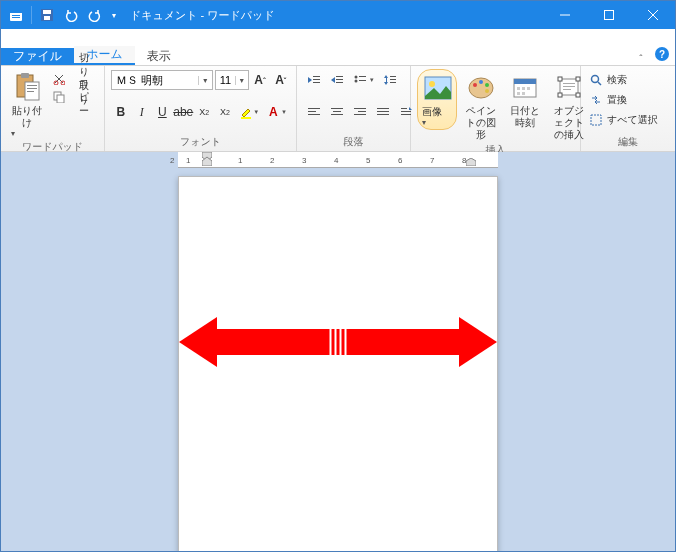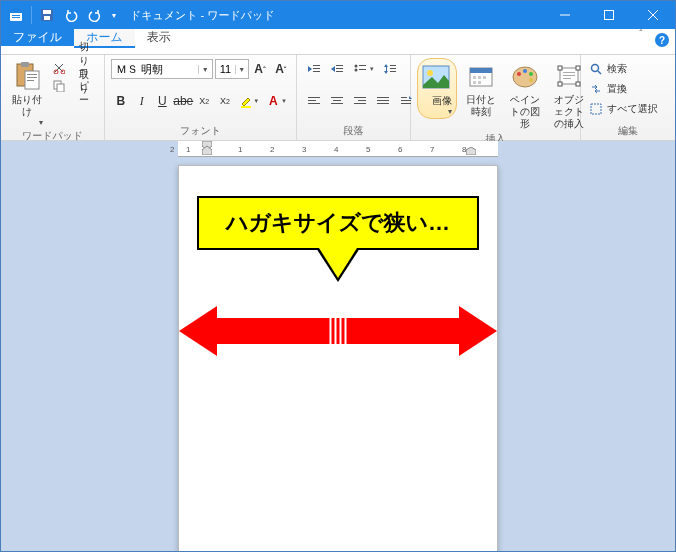--- a/index.html
+++ b/index.html
@@ -10,36 +10,36 @@
   .qat { display: flex; align-items: center; gap: 2px; padding: 0 4px; }
   .qat-btn { width: 22px; height: 22px; display: flex; align-items: center; justify-content: center; color: #fff; }
   .qat-sep { width: 1px; height: 18px; background: rgba(255,255,255,0.25); margin: 0 2px; }
   .qat-drop { width: 12px; display:flex; align-items:center; justify-content:center; color:#fff; font-size:8px;}
   .title-text { margin-left: 6px; flex: 1; }
   .win-controls { display: flex; }
   .win-btn { width: 44px; height: 28px; display: flex; align-items: center; justify-content: center; color: #fff; }
   .win-btn svg { stroke: #fff; stroke-width: 1; fill: none; }
 
   
-  .tabs-row { height: 26px; background: #fff; display: flex; align-items: flex-start; border-bottom: 1px solid #d4d4d4; }
+  .tabs-row { height: 37px; background: #fff; display: flex; align-items: flex-end; border-bottom: 1px solid #d4d4d4; }
   .file-tab { background: #1e85e6; color: #fff; font-size: 12px; padding: 0 12px; display: flex; align-items: center; }
   .tab { font-size: 12px; color: #444; padding: 0 12px; display: flex; align-items: center; }
   .tab.active { color: #1e85e6; border-bottom: 2px solid #1e85e6; background:#f7f7f7; }
   .tabs-spacer { flex: 1; }
   .ribbon-min { width:20px; display:flex; align-items:center; justify-content:center; color:#666; font-size:10px;}
   .help-btn { width: 22px; height: 22px; display:flex; align-items:center; justify-content:center; margin-right:2px;}
   .help-circle { width:14px; height:14px; border-radius:50%; background:#1e85e6; color:#fff; font-size:10px; font-weight:bold; display:flex; align-items:center; justify-content:center;}
 
   
   .ribbon { height: 86px; background: linear-gradient(#fdfdfd,#f1f1f1); border-bottom: 1px solid #d4d4d4; display: flex; }
   .group { border-right: 1px solid #d9d9d9; padding: 3px 6px 0 6px; display: flex; flex-direction: column; }
   .group-body { flex: 1; display: flex; align-items: flex-start; gap: 4px; }
   .group-label { font-size: 10px; color: #666; text-align: center; height: 16px; line-height:14px; }
 
-  .big-btn { display: flex; flex-direction: column; align-items: flex-end; justify-content: flex-start; padding: 2px 4px; min-width: 40px; }
+  .big-btn { display: flex; flex-direction: column; align-items: flex-start; justify-content: flex-start; padding: 2px 4px; min-width: 40px; }
   .big-btn .lbl { font-size: 10px; color: #333; text-align:center; line-height:12px; margin-top:2px;}
   .big-icon { width: 32px; height: 32px; display:flex; align-items:center; justify-content:center; }
   .drop-caret { font-size:8px; color:#555; }
 
   .stack { display: flex; flex-direction: column; gap: 2px; }
   .mini-btn { font-size: 10px; color: #333; display: flex; align-items: center; gap: 14px; height:16px; padding:0 2px;}
   .mini-icon { width:14px; height:14px; display:flex; align-items:center; justify-content:center; }
 
   .font-row1 { display:flex; align-items:center; gap:2px; height:22px;}
   .combo { border:1px solid #b5b5b5; background:#fff; font-size:11px; height:20px; display:flex; align-items:center; }
@@ -325,43 +325,43 @@
               <rect x="1" y="1" width="26" height="22" fill="#bde0ff" stroke="#5a8ac0"></rect>
               <circle cx="8" cy="8" r="3" fill="#ffd94a"></circle>
               <path d="M1 20 L10 12 L16 18 L22 10 L27 16 L27 23 L1 23 Z" fill="#3c8f3c"></path>
             </svg>
           </div>
         <div class="lbl">画像</div>
         <div class="drop-caret">▾</div>
       </div>
       <div class="big-btn">
         <div class="big-icon">
+            <svg width="28" height="24">
+              <ellipse cx="14" cy="13" rx="12" ry="10" fill="#e8c58f" stroke="#aa8855"></ellipse>
+              <circle cx="8" cy="10" r="2" fill="#e04040"></circle>
+              <circle cx="14" cy="7" r="2" fill="#4080e0"></circle>
+              <circle cx="20" cy="10" r="2" fill="#40c040"></circle>
+              <circle cx="20" cy="16" r="2" fill="#e0c040"></circle>
+            </svg>
+          </div>
+        <div class="lbl">ペイントの図形</div>
+      </div>
+      <div class="big-btn">
+        <div class="big-icon">
             <svg width="26" height="24">
               <rect x="2" y="4" width="22" height="18" fill="#fff" stroke="#888"></rect>
               <rect x="2" y="4" width="22" height="5" fill="#4a80c0"></rect>
               <rect x="5" y="12" width="3" height="3" fill="#ccc"></rect>
               <rect x="10" y="12" width="3" height="3" fill="#ccc"></rect>
               <rect x="15" y="12" width="3" height="3" fill="#ccc"></rect>
               <rect x="5" y="17" width="3" height="3" fill="#ccc"></rect>
               <rect x="10" y="17" width="3" height="3" fill="#ccc"></rect>
             </svg>
           </div>
         <div class="lbl">日付と時刻</div>
-      </div>
-      <div class="big-btn">
-        <div class="big-icon">
-            <svg width="28" height="24">
-              <ellipse cx="14" cy="13" rx="12" ry="10" fill="#e8c58f" stroke="#aa8855"></ellipse>
-              <circle cx="8" cy="10" r="2" fill="#e04040"></circle>
-              <circle cx="14" cy="7" r="2" fill="#4080e0"></circle>
-              <circle cx="20" cy="10" r="2" fill="#40c040"></circle>
-              <circle cx="20" cy="16" r="2" fill="#e0c040"></circle>
-            </svg>
-          </div>
-        <div class="lbl">ペイントの図形</div>
       </div>
       <div class="big-btn">
         <div class="big-icon">
             <svg width="26" height="24">
               <rect x="4" y="4" width="18" height="16" fill="#fff" stroke="#888"></rect>
               <rect x="2" y="2" width="4" height="4" fill="#fff" stroke="#555"></rect>
               <rect x="20" y="2" width="4" height="4" fill="#fff" stroke="#555"></rect>
               <rect x="2" y="18" width="4" height="4" fill="#fff" stroke="#555"></rect>
               <rect x="20" y="18" width="4" height="4" fill="#fff" stroke="#555"></rect>
               <rect x="7" y="8" width="12" height="1" fill="#aaa"></rect>
@@ -426,25 +426,20 @@
       <span class="ruler-num" style="left:92px">2</span>
       <span class="ruler-num" style="left:124px">3</span>
       <span class="ruler-num" style="left:156px">4</span>
       <span class="ruler-num" style="left:188px">5</span>
       <span class="ruler-num" style="left:220px">6</span>
       <span class="ruler-num" style="left:252px">7</span>
       <span class="ruler-num" style="left:284px">8</span>
     </div>
   </div>
   <div class="page">
-    <div class="callout">
-      <div class="callout-box">ハガキサイズで狭い…</div>
-      <div class="callout-tail"></div>
-      <div class="callout-tail-inner"></div>
-    </div>
     <div class="arrow-shape">
       <div class="arrow-left"></div>
       <div class="arrow-body"></div>
       <div class="arrow-right"></div>
       <div class="arrow-handles">
           <div></div>
           <div></div>
           <div></div>
           <div></div>
         </div>

